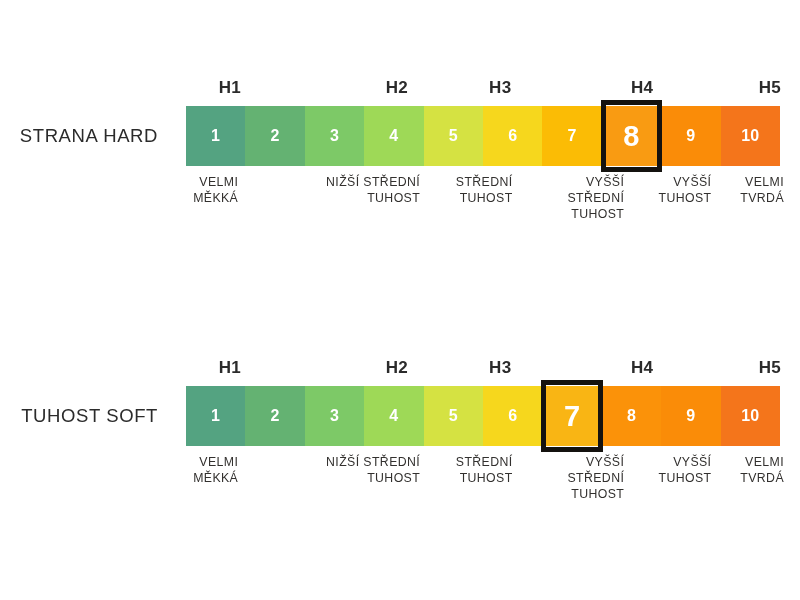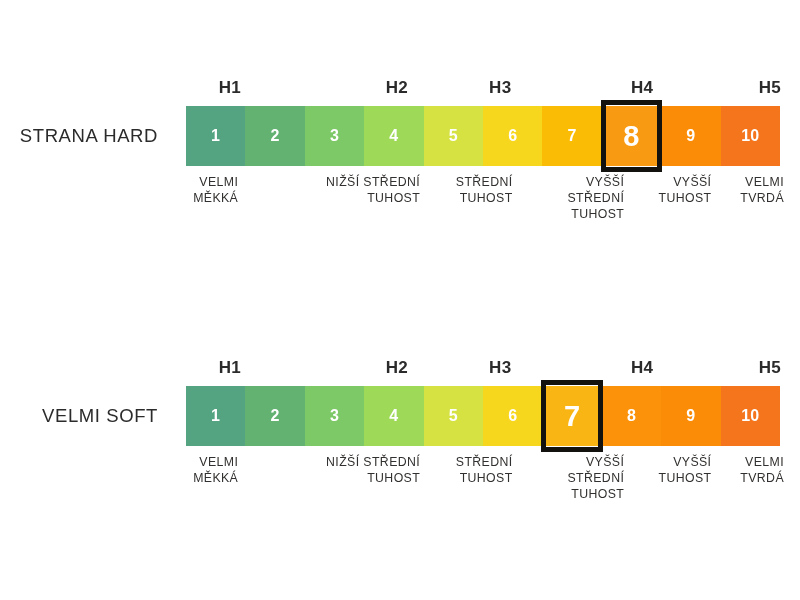--- a/index.html
+++ b/index.html
@@ -174,21 +174,21 @@
         <div class="desc" style="left: 69%;">VYŠŠÍ
 STŘEDNÍ
 TUHOST</div>
         <div class="desc" style="left: 84%;">VYŠŠÍ
 TUHOST</div>
         <div class="desc" style="left: 97%;">VELMI
 TVRDÁ</div>
       </div>
     </div>
     <div class="scale-block" id="scale-soft">
-      <div class="row-label">VELMI SOFT</div>
+      <div class="row-label">TUHOST SOFT</div>
       <div class="h-headers">
         <div class="h-header" style="left: 3.7%;">H1</div>
         <div class="h-header" style="left: 31.8%;">H2</div>
         <div class="h-header" style="left: 49.2%;">H3</div>
         <div class="h-header" style="left: 73.1%;">H4</div>
         <div class="h-header" style="left: 94.6%;">H5</div>
       </div>
       <div class="bar">
         <div class="cell" style="background: rgb(84, 163, 129);">
           <span class="cell-num">1</span>

